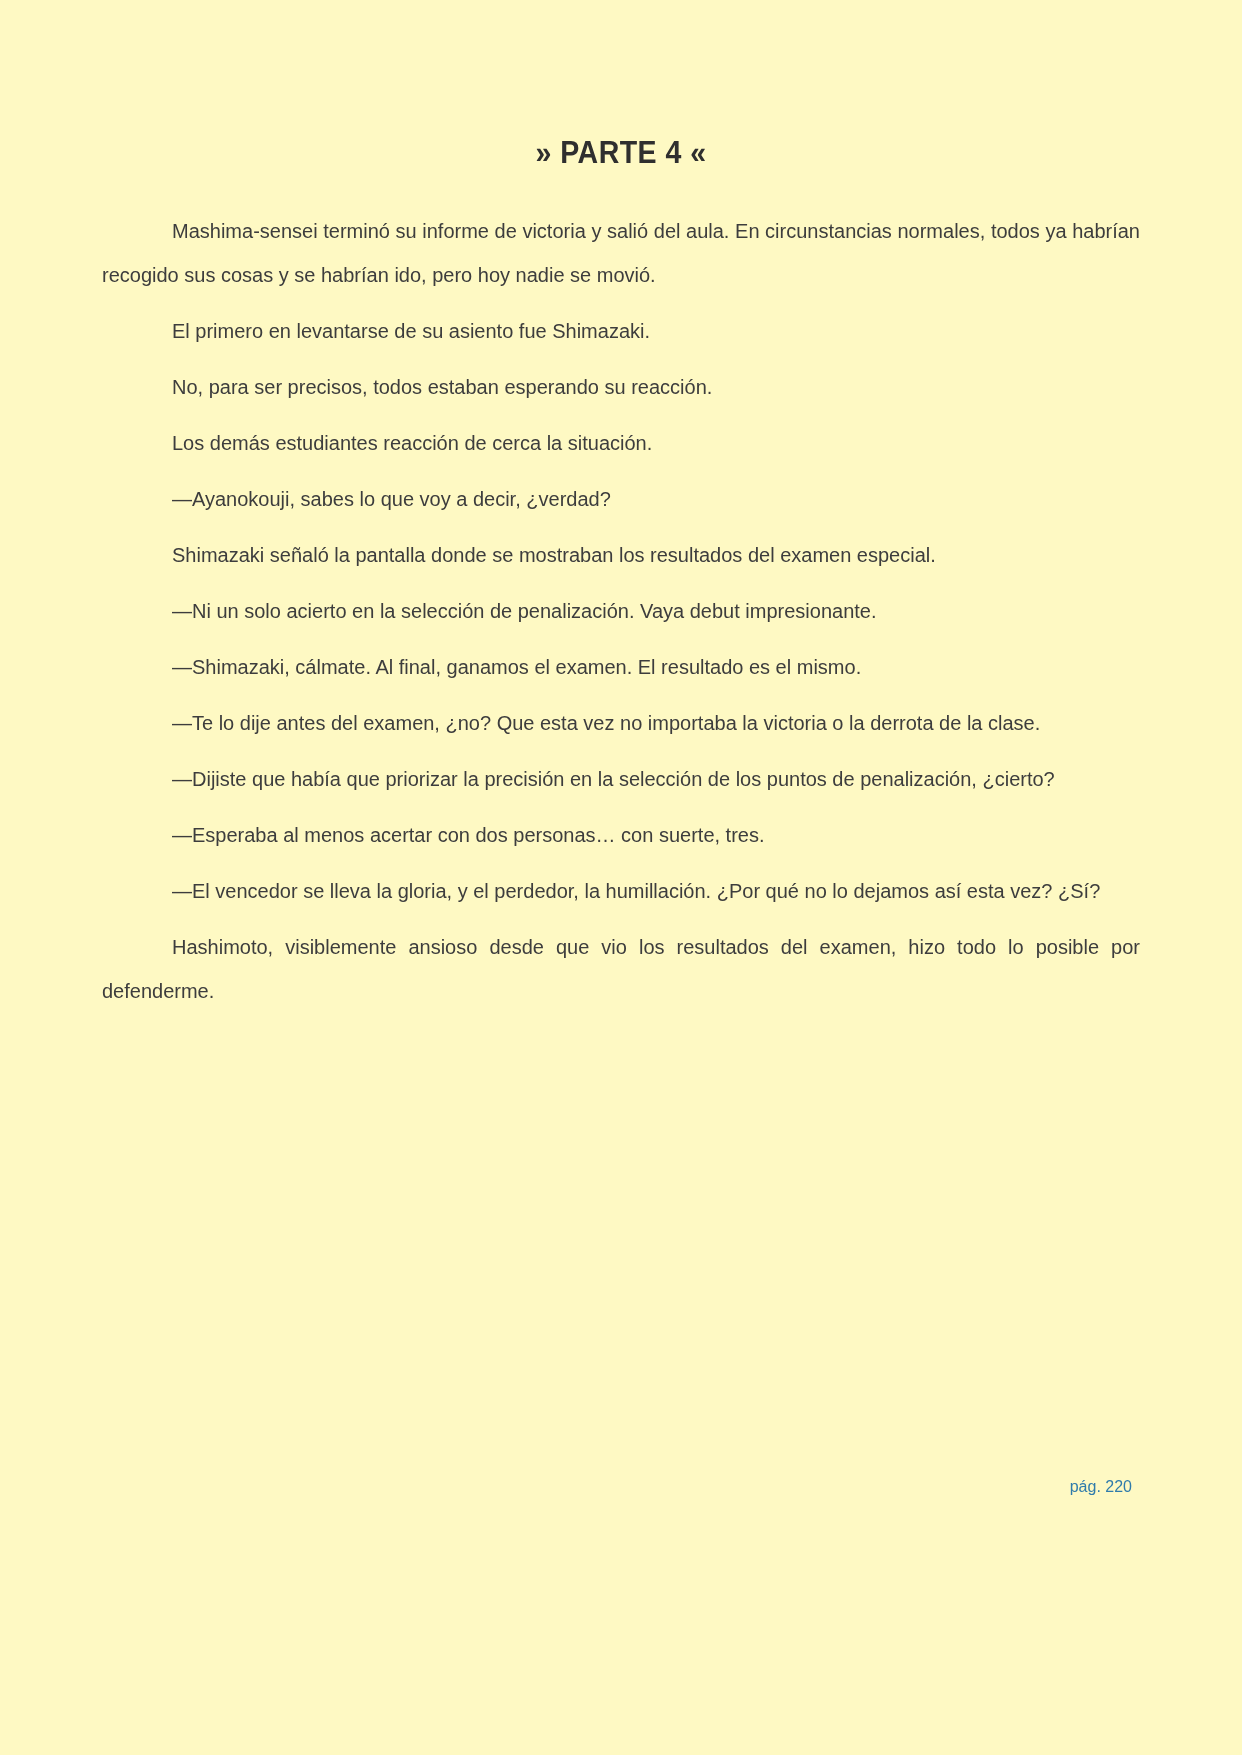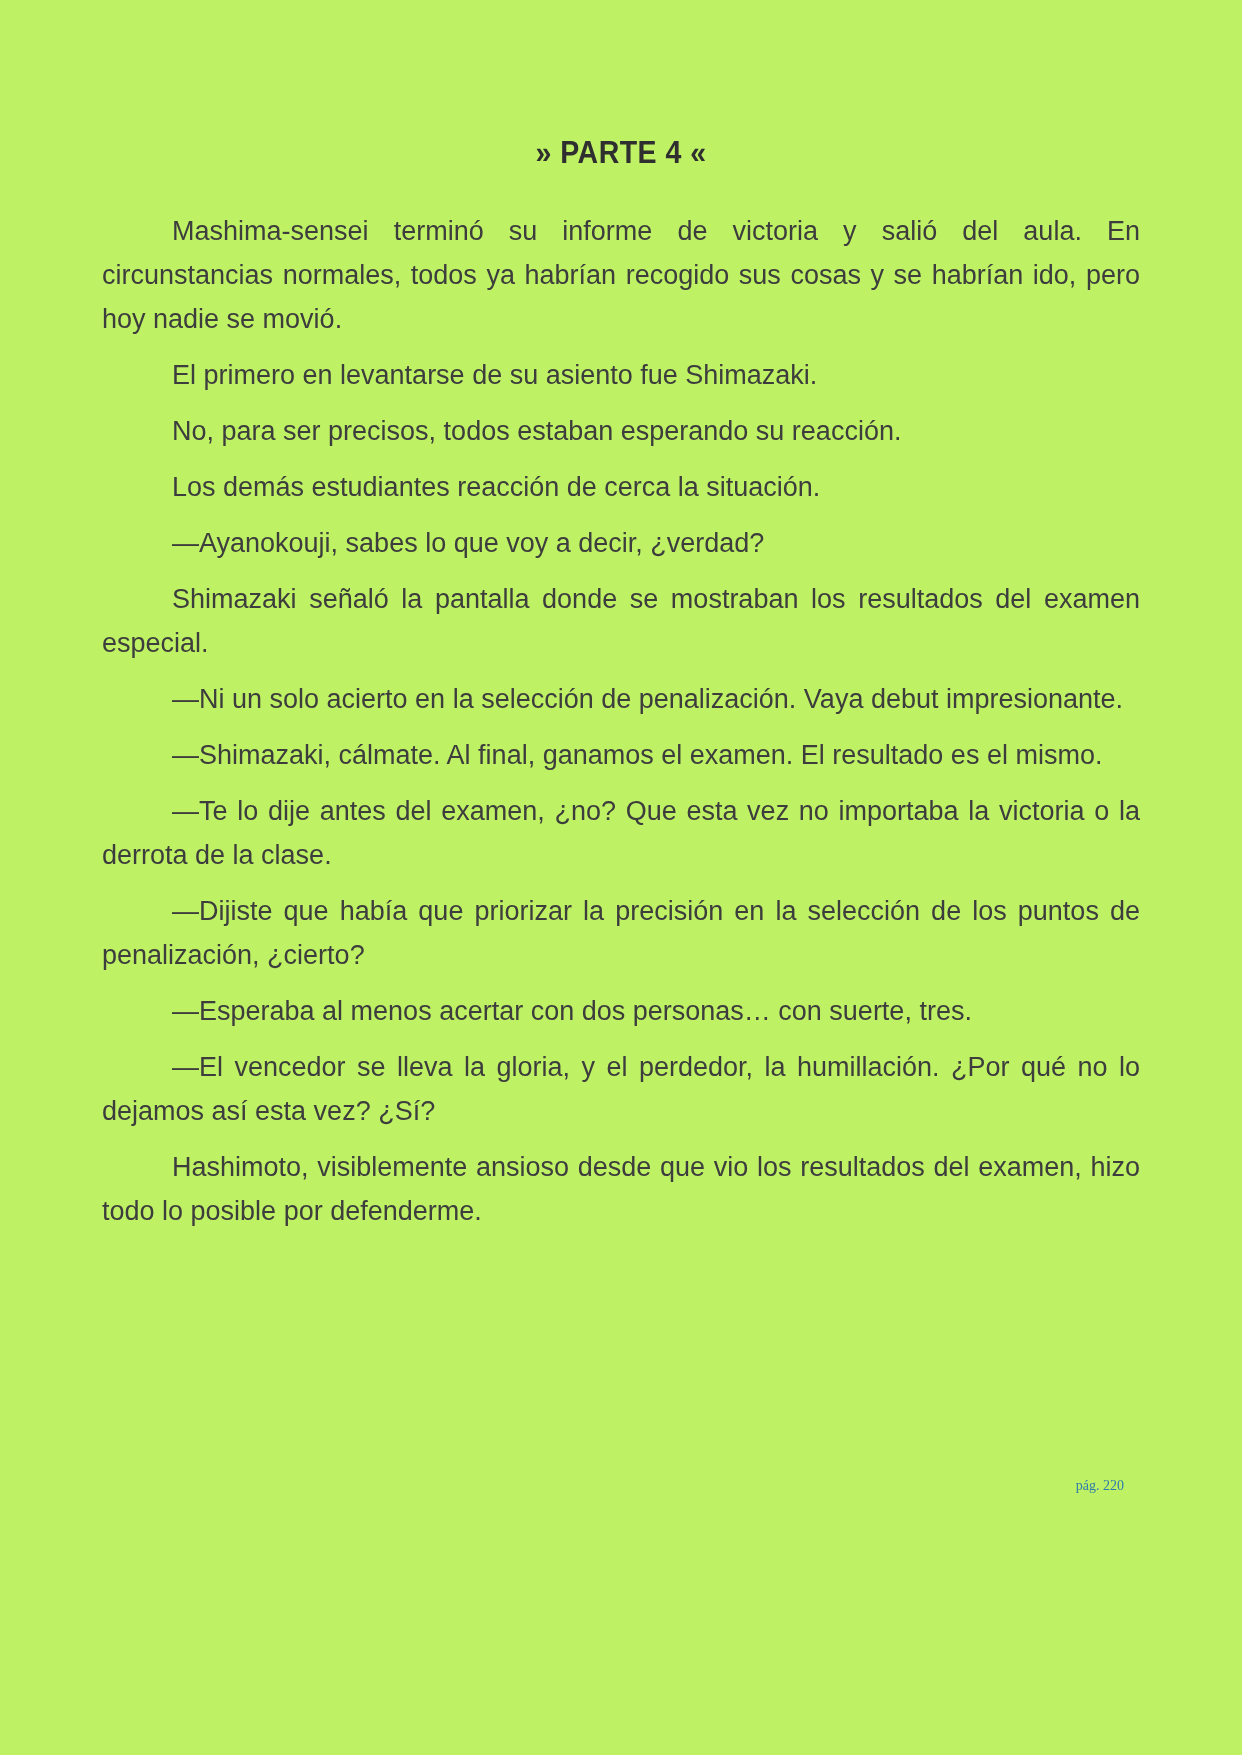--- a/index.html
+++ b/index.html
@@ -5,51 +5,50 @@
   html, body {
     margin: 0;
     padding: 0;
     background: #ffffff;
   }
   .page {
     position: relative;
     width: 1242px;
     height: 1755px;
     margin: 0 auto;
-    background: #bef264;
+    background: #fef9c3;
     box-sizing: border-box;
     padding: 135px 102px 0 102px;
     font-family: "Liberation Sans", "DejaVu Sans", sans-serif;
     color: #3d3d3d;
     overflow: hidden;
   }
   .title {
     text-align: center;
     font-size: 31px;
     font-weight: 800;
     letter-spacing: 0.5px;
     color: #2f2f2f;
     margin: 0 0 38px 0;
     transform: scaleX(0.92);
   }
   .para {
-    font-size: 27px;
+    font-size: 20px;
     line-height: 44px;
     margin: 0 0 12px 0;
     text-align: justify;
     text-indent: 70px;
     color: #3d3d3d;
   }
   .footer {
     position: absolute;
-    right: 118px;
+    right: 110px;
     top: 1478px;
-    font-size: 14px;
+    font-size: 16px;
     color: #2f7bab;
-    font-family: Liberation Serif, serif;
   }
 </style>
 </head>
 <body>
 
 <div class="page">
 
   <h1 class="title">» PARTE 4 «</h1>
 
   <p class="para">Mashima-sensei terminó su informe de victoria y salió del aula. En circunstancias normales, todos ya habrían recogido sus cosas y se habrían ido, pero hoy nadie se movió.</p>

